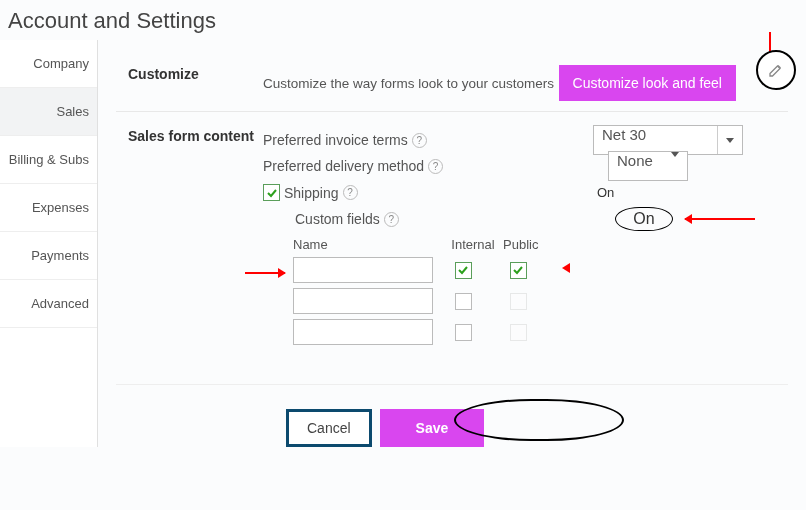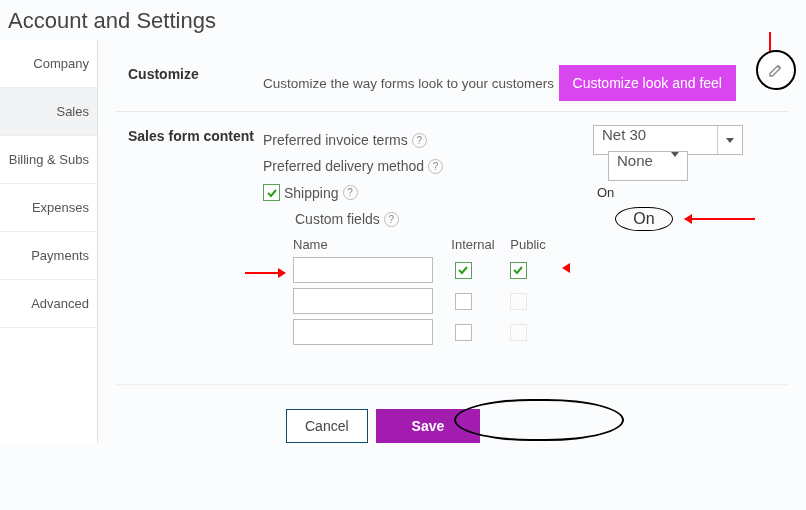--- a/index.html
+++ b/index.html
@@ -31,28 +31,28 @@
   .cb.grey { border-color:#bbb; }
   .cb svg { width:12px; height:12px; }
   .on-text { font-size:13px; color:#333; }
   .on-oval { border:1.5px solid #000; border-radius:50%/60%; width:58px; height:24px; display:flex; align-items:center; justify-content:center; position:relative;}
   .arrow-left-red { width:70px; height:2px; background:red; position:relative;}
   .arrow-left-red::before { content:''; position:absolute; left:-1px; top:-4px; border-top:5px solid transparent; border-bottom:5px solid transparent; border-right:8px solid red;}
   .cf-table { margin-left:30px; margin-top:6px;}
   .cf-head { display:flex; font-size:13px; color:#555; margin-bottom:2px;}
   .cf-head .c1 { width:150px; }
   .cf-head .c2 { width:60px; text-align:center;}
-  .cf-head .c3 { width:50px; text-align:center;}
+  .cf-head .c3 { width:50px; }
   .cf-row { display:flex; align-items:center; margin:5px 0;}
   .cf-input { width:140px; height:26px; border:1px solid #bbb; padding:2px 4px; font-size:13px;}
   .cf-c2 { width:60px; display:flex; justify-content:center;}
   .cf-c3 { width:50px; display:flex; justify-content:center;}
   .footer { border-top:1px solid #eee; margin-top:24px; display:flex; padding:24px 0 0 170px; position:relative;}
-  .btn-cancel { background:#fff; border:1px solid #0c4a6e; color:#444; font-size:14px; padding:8px 18px; cursor:pointer;}
-  .btn-save { background:#a21caf; border:none; color:#fff; font-weight:bold; font-size:14px; padding:9px 36px; cursor:pointer; margin-left:8px;}
+  .btn-cancel { background:#fff; border:3px solid #0c4a6e; color:#444; font-size:14px; padding:8px 18px; cursor:pointer;}
+  .btn-save { background:#d946ef; border:none; color:#fff; font-weight:bold; font-size:14px; padding:9px 36px; cursor:pointer; margin-left:8px;}
   .save-oval { position:absolute; left:338px; top:14px; width:170px; height:42px; border:2px solid #000; border-radius:50%/55%; pointer-events:none;}
   .arrow-left-small { position:absolute; width:40px; height:2px; background:red;}
   .arrow-left-small::after { content:''; position:absolute; right:-1px; top:-4px; border-top:5px solid transparent; border-bottom:5px solid transparent; border-left:8px solid red;}
 </style>
 </head>
 <body>
 
 <div class="page-title">Account and Settings</div>
 
 <div class="wrap">

